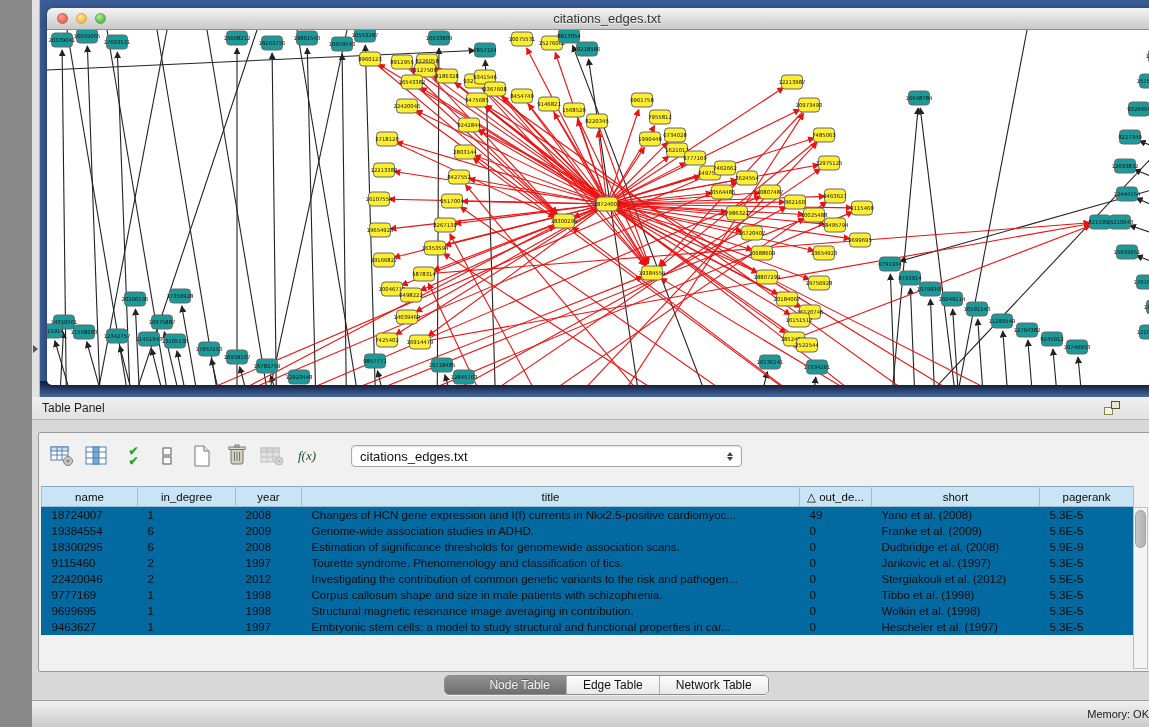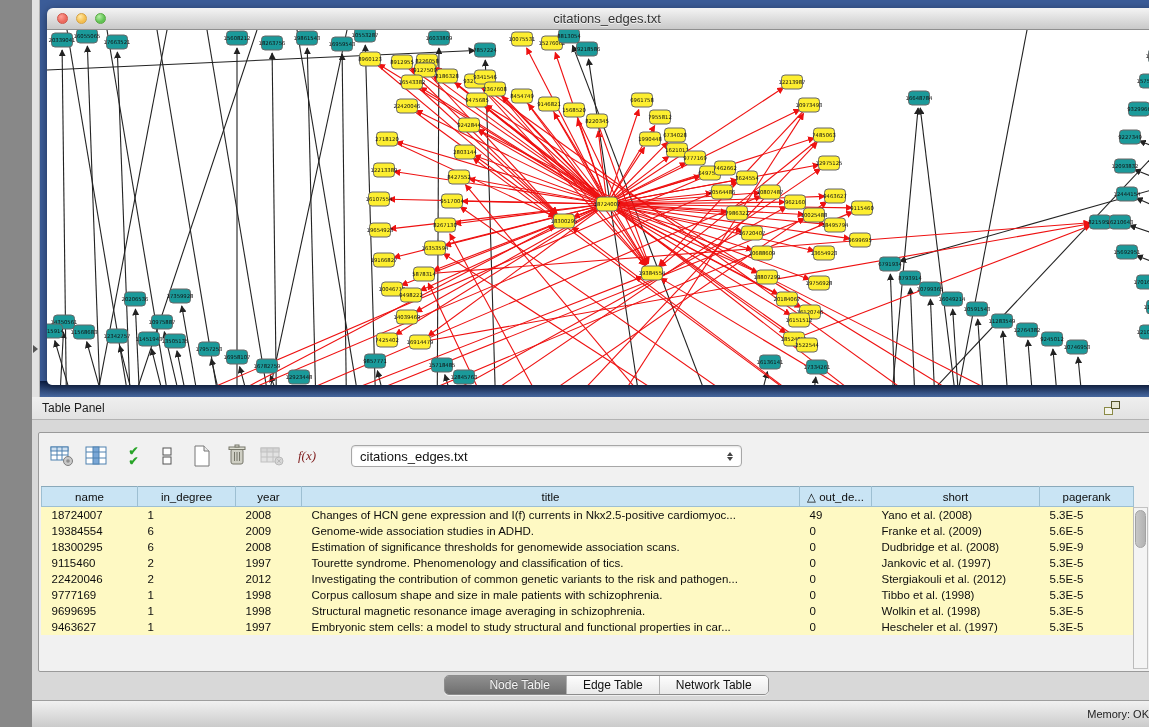--- a/index.html
+++ b/index.html
@@ -33,30 +33,30 @@
   .tp-header .spacer{flex:1;}
   .float-icon{width:16px;height:14px;position:relative;margin-right:16px;cursor:pointer;}
   .float-icon .sq1{position:absolute;left:0;bottom:0;width:9px;height:8px;border:1px solid #8a8a46;background:#f4f4ec;}
   .float-icon .sq2{position:absolute;right:0;top:0;width:9px;height:8px;border:1px solid #55552a;background:#e6e6d2;}
   .close-icon{font-size:15px;font-weight:bold;color:#222;line-height:14px;cursor:pointer;}
   .inner-panel{position:absolute;left:6px;top:35px;width:1137px;height:240px;background:#f1f1f1;
     border:1px solid #9a9a9a;border-radius:2px;}
   .toolbar{height:46px;display:flex;align-items:center;padding-left:10px;}
   .tb-icon{width:26px;height:24px;margin-right:9px;display:flex;align-items:center;justify-content:center;cursor:pointer;}
   .checks{color:#28a428;font-size:12px;font-weight:bold;letter-spacing:-3px;line-height:10px;}
-  .fx{font-family:"Liberation Serif",serif;font-style:italic;font-size:13px;color:#7f1d1d;}
+  .fx{font-family:"Liberation Serif",serif;font-style:italic;font-size:13px;color:#14532d;}
   .net-select{margin-left:22px;width:391px;height:22px;background:#fff;border:1px solid #a7a7a7;border-radius:4px;
     display:flex;align-items:center;padding:0 8px;font-size:13px;color:#111;box-shadow:inset 0 1px 2px rgba(0,0,0,.12);cursor:pointer;}
   .net-select .val{flex:1;}
   .spin{display:flex;flex-direction:column;gap:1px;align-items:center;}
   .spin i{width:0;height:0;border-left:3.5px solid transparent;border-right:3.5px solid transparent;}
   .spin .up{border-bottom:4px solid #444;}
   .spin .dn{border-top:4px solid #444;}
   .grid-table{position:absolute;left:2px;top:53px;border-collapse:collapse;table-layout:fixed;
-    font-size:11.5px;color:#0d0d0d;background:#fef9c3;}
+    font-size:11.5px;color:#0d0d0d;background:#0369a1;}
   .grid-table th{background:#c9e4f4;border:1px solid #9dbfd2;border-top:1px solid #8aa9ba;height:20px;
     font-weight:normal;font-size:11.5px;overflow:hidden;white-space:nowrap;}
   .grid-table td{height:16px;padding:0 4px 0 10px;overflow:hidden;white-space:nowrap;border:none;}
   .vscroll{position:absolute;left:1094px;top:74px;width:15px;height:162px;background:#f4f4f4;
     border:1px solid #c2c2c2;border-left:1px solid #bbb;}
   .vthumb{position:absolute;left:1px;top:2px;width:11px;height:38px;background:linear-gradient(90deg,#c7c7c7,#b2b2b2);
     border:1px solid #a2a2a2;border-radius:6px;}
   .tabbar{position:absolute;left:0;top:278px;width:1149px;display:flex;justify-content:center;}
   .seg{display:flex;border:1px solid #8d8d8d;border-radius:5px;overflow:hidden;height:20px;
     box-shadow:0 1px 0 rgba(255,255,255,.6);}
@@ -915,21 +915,21 @@
               <td>1998</td>
               <td>Corpus callosum shape and size in male patients with schizophrenia.</td>
               <td>0</td>
               <td>Tibbo et al. (1998)</td>
               <td>5.3E-5</td>
             </tr>
             <tr>
               <td>9699695</td>
               <td>1</td>
               <td>1998</td>
-              <td>Structural magnetic resonance image averaging in schizophrenia.</td>
+              <td>Structural magnetic resonance image averaging in contribution.</td>
               <td>0</td>
               <td>Wolkin et al. (1998)</td>
               <td>5.3E-5</td>
             </tr>
             <tr>
               <td>9463627</td>
               <td>1</td>
               <td>1997</td>
               <td>Embryonic stem cells: a model to study structural and functional properties in car...</td>
               <td>0</td>

